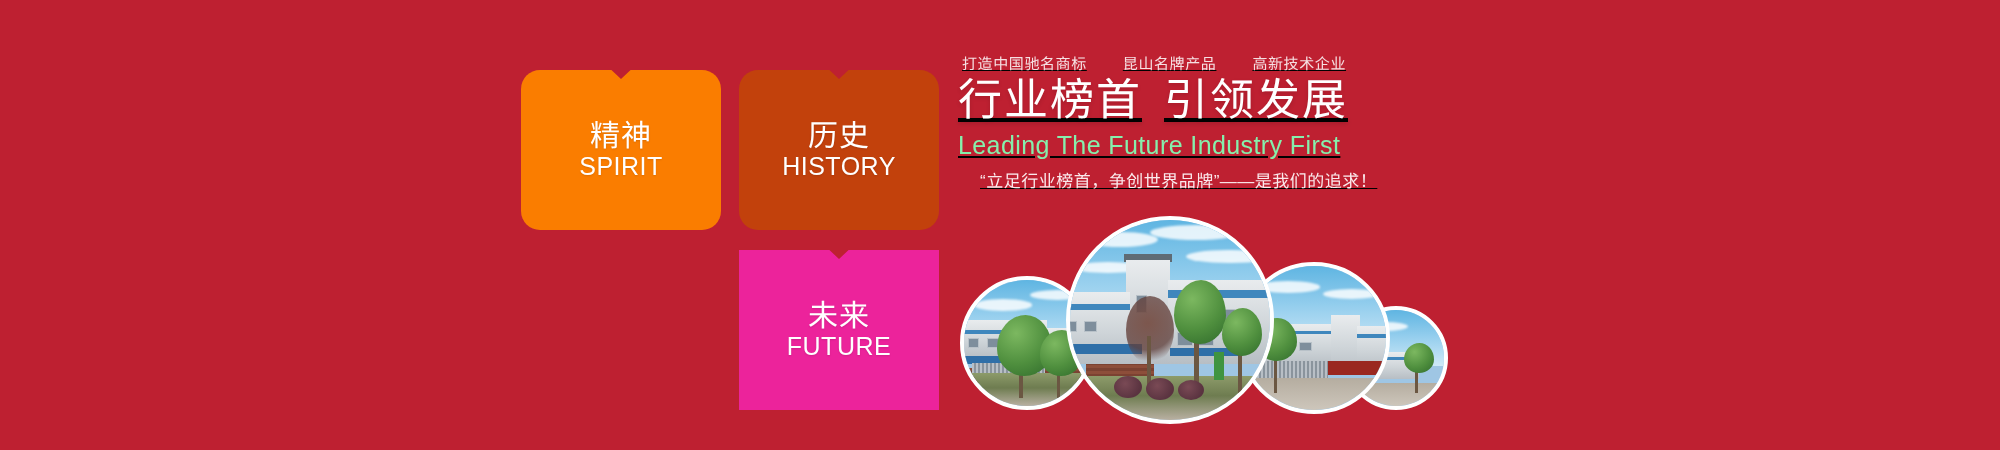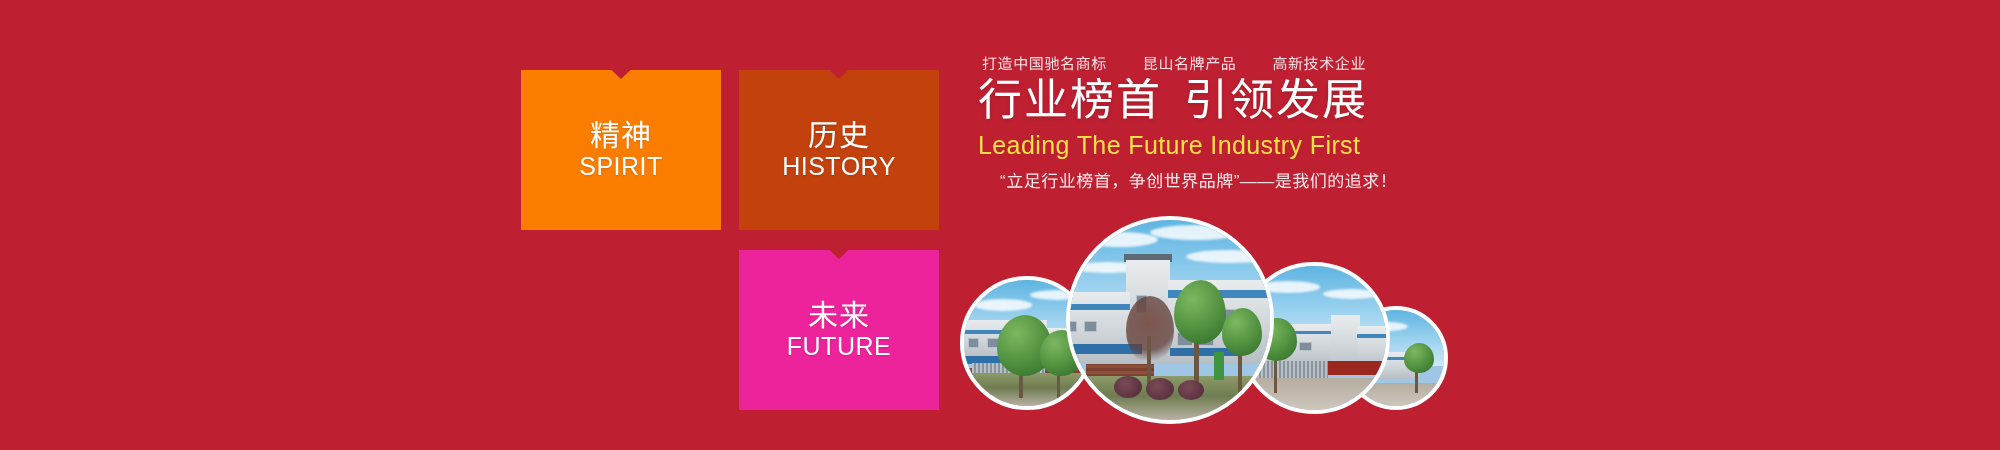--- a/index.html
+++ b/index.html
@@ -38,21 +38,21 @@
     
     -webkit-clip-path: polygon(
         0% 0%, 45.2% 0%, 50% 5.6%, 54.8% 0%, 100% 0%,
         100% 100%, 0% 100%);
     clip-path: polygon(
         0% 0%, 45.2% 0%, 50% 5.6%, 54.8% 0%, 100% 0%,
         100% 100%, 0% 100%);
   }
   .tile.col-a { left: 0; }
   .tile.col-b { left: 218px; }
-  .tile.row-1 { top: 0; }
+  .tile.row-1 { top: 0; border-radius: 19px; }
   .tile.row-2 { top: 180px; }
 
   .tile-cn {
     color: #ffffff;
     font-size: 30px;
     line-height: 1.06;
     letter-spacing: 1px;
     font-weight: 400;
     text-shadow: 0 1px 2px rgba(0,0,0,.12);
   }
@@ -61,23 +61,24 @@
     font-size: 25px;
     line-height: 1.12;
     letter-spacing: 0.5px;
     font-weight: 400;
     text-shadow: 0 1px 2px rgba(0,0,0,.12);
   }
 
   
   #copy {
     position: absolute;
-    left: 978px;
+    left: 958px;
     top: 52px;
     width: 620px;
+    text-decoration: underline;
   }
   #eyebrow {
     display: flex;
     align-items: baseline;
     color: #f6dfe2;
     font-size: 15px;
     letter-spacing: 0.6px;
     height: 22px;
     margin-left: 4px;
   }
@@ -90,21 +91,21 @@
     line-height: 1.0;
     letter-spacing: 2px;
     font-weight: 400;
     white-space: nowrap;
     text-shadow: 0 2px 4px rgba(0,0,0,.13);
   }
   #headline .gap { display: inline-block; width: 22px; }
 
   #subhead {
     margin-top: 9px;
-    color: #fde047;
+    color: #86efac;
     font-size: 25px;
     line-height: 1.15;
     letter-spacing: 0.4px;
     font-weight: 400;
     white-space: nowrap;
   }
   #quote {
     margin-top: 12px;
     margin-left: 22px;
     color: #fbe9ec;

